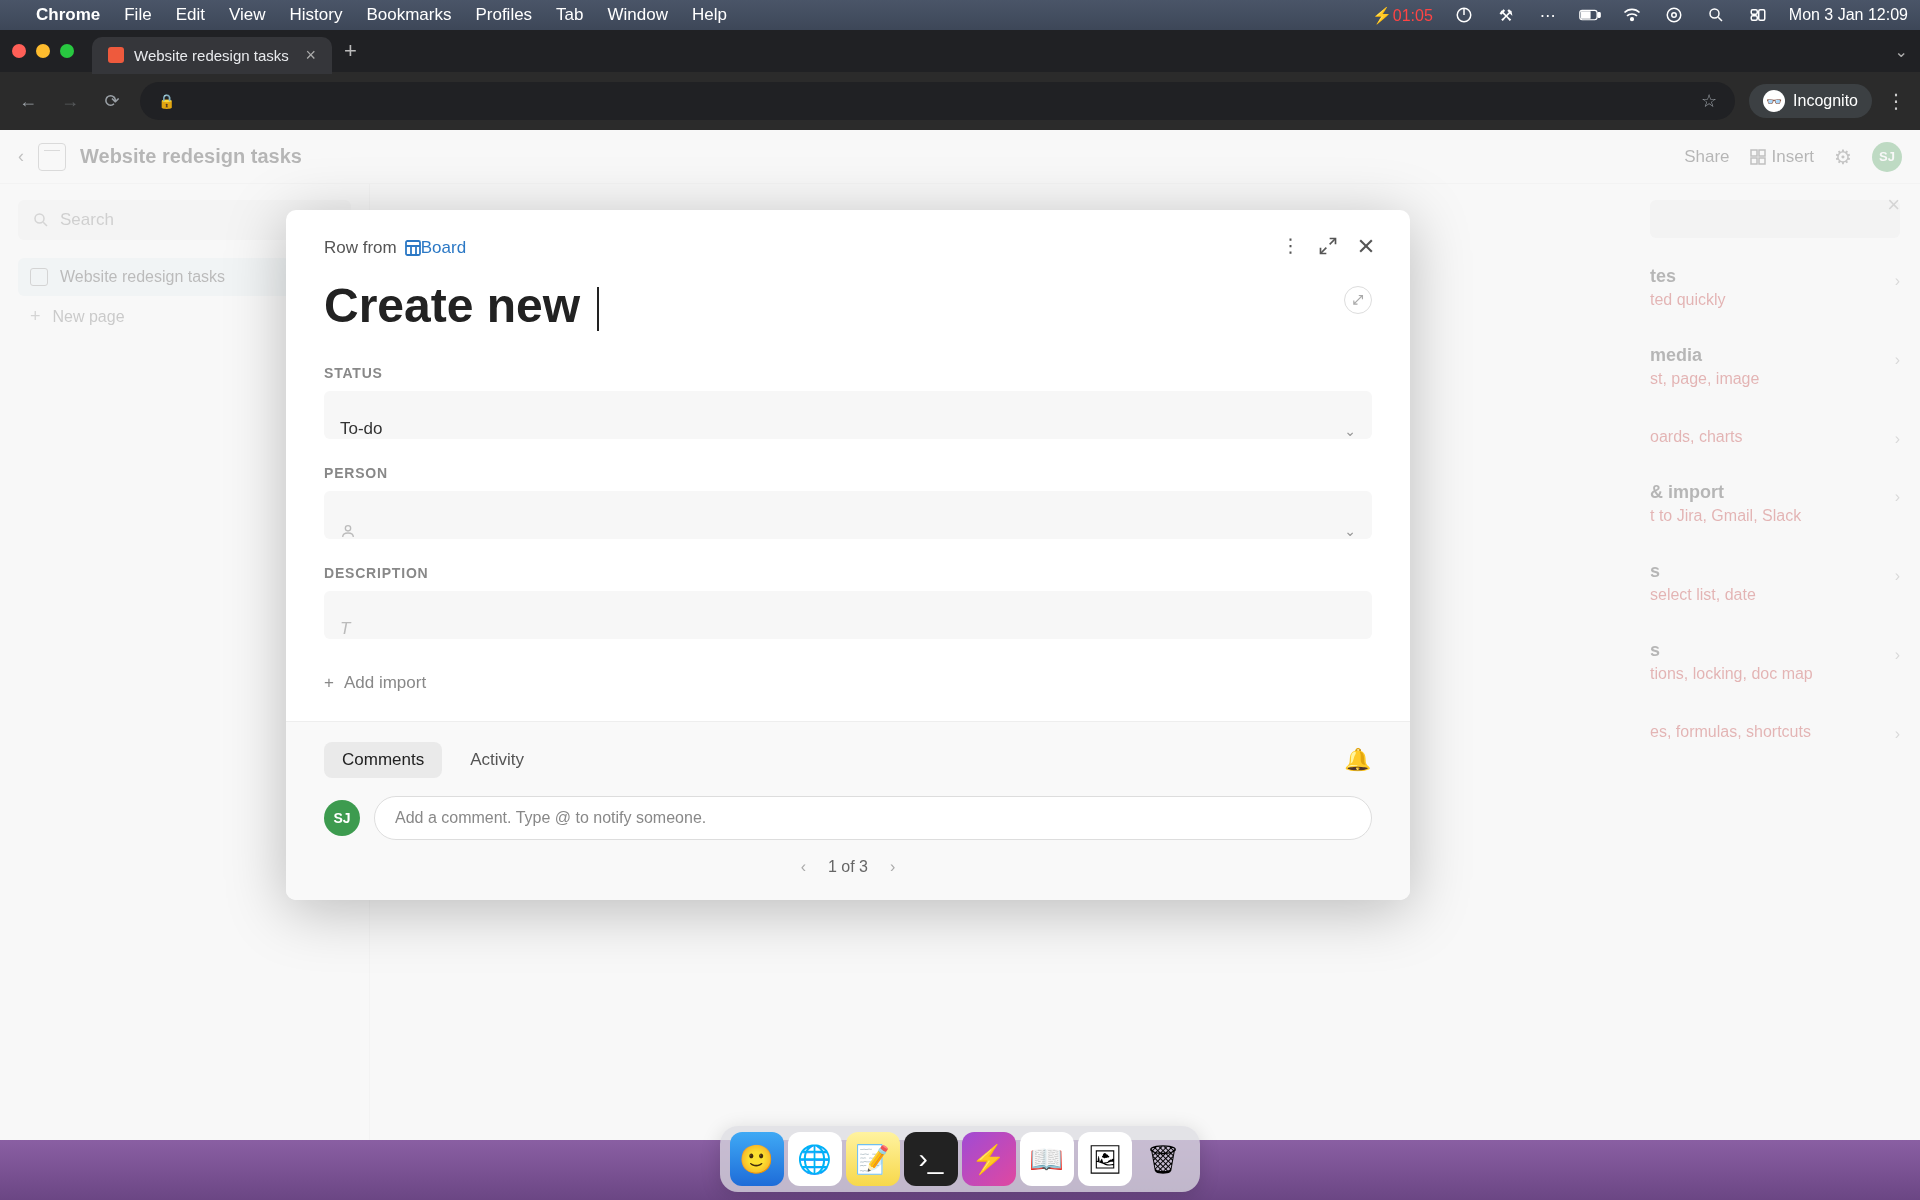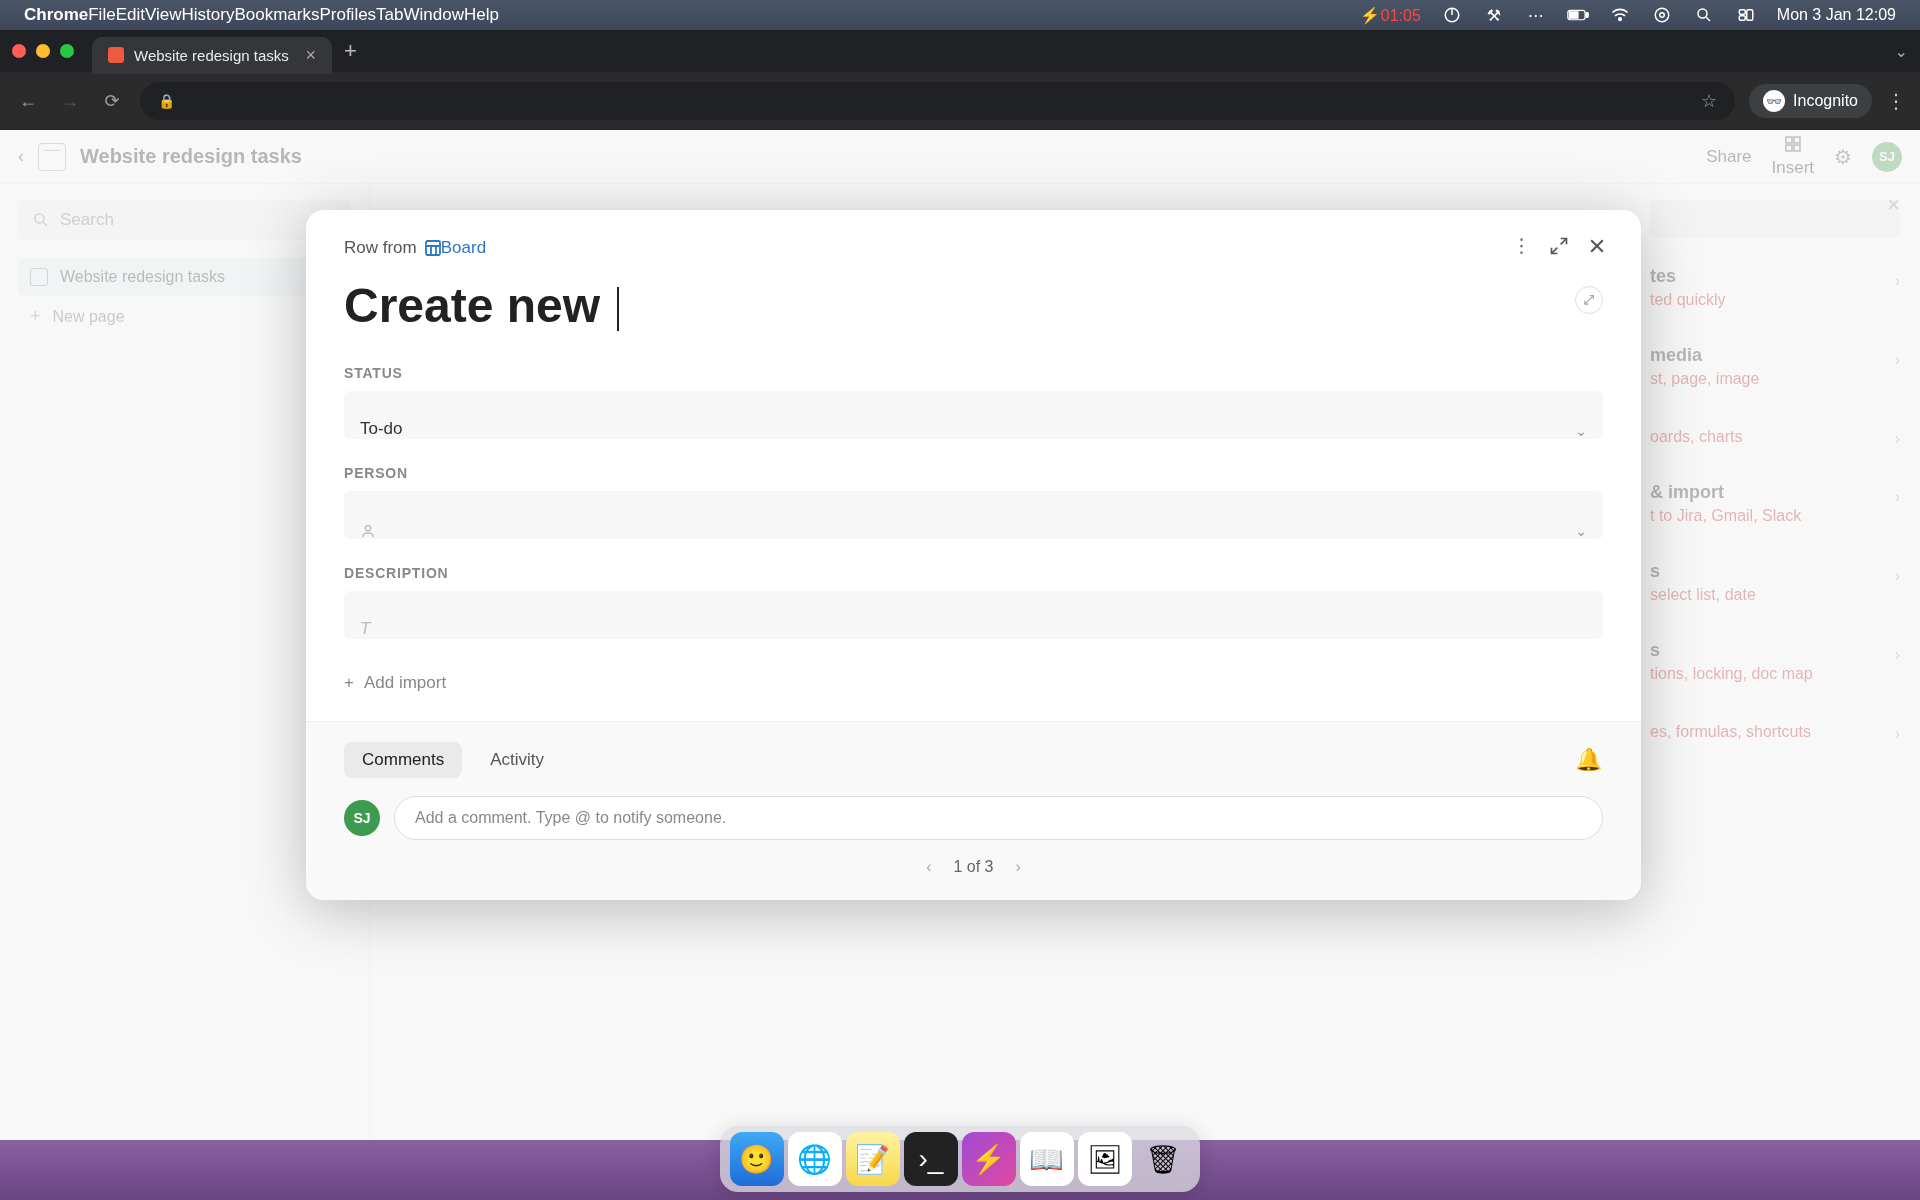--- a/index.html
+++ b/index.html
@@ -1,19 +1,19 @@
 <!DOCTYPE html>
 <html><head>
   <meta charset="utf-8">
   <style>
     * { margin: 0; padding: 0; box-sizing: border-box; font-family: -apple-system, BlinkMacSystemFont, "Segoe UI", Helvetica, Arial, sans-serif; }
     body { width: 1920px; height: 1200px; overflow: hidden; background: #f5f5f5; position: relative; }
 
     
-    .menubar { height: 30px; background: linear-gradient(180deg, #4a5568 0%, #3d4758 100%); display: flex; align-items: center; padding: 0 24px; color: #fff; font-size: 17px; position: relative; z-index: 100; }
+    .menubar { height: 30px; background: linear-gradient(180deg, #4a5568 0%, #3d4758 100%); display: flex; align-items: center; padding: 0 12px; color: #fff; font-size: 17px; gap: 24px; position: relative; z-index: 100; }
     .menubar .apple { font-size: 20px; }
     .menubar .app-name { font-weight: 600; }
     .menubar .menu-right { margin-left: auto; display: flex; align-items: center; gap: 20px; font-size: 16px; }
     .menubar .battery-time { color: #ff4444; font-weight: 500; }
     .menubar .icon-wrap { display: flex; align-items: center; justify-content: center; width: 22px; height: 22px; }
 
     
     .chrome-window { height: 100px; background: #2b2b2b; display: flex; flex-direction: column; }
     .tab-strip { height: 42px; display: flex; align-items: center; padding: 0 12px; background: #202124; }
     .traffic-lights { display: flex; gap: 10px; margin-right: 18px; }
@@ -40,21 +40,21 @@
     .backdrop { position: absolute; inset: 0; background: rgba(245,245,245,0.7); z-index: 10; }
 
     
     .app-topbar { height: 54px; display: flex; align-items: center; padding: 0 18px; border-bottom: 1px solid #eee; gap: 14px; position: relative; z-index: 5; }
     .app-topbar .back { font-size: 18px; color: #444; }
     .app-topbar .doc-icon { width: 28px; height: 28px; border: 1.5px solid #999; border-radius: 4px; position: relative; }
     .app-topbar .doc-icon::after { content: ""; position: absolute; top: 6px; left: 5px; right: 5px; border-top: 1.5px solid #999; }
     .app-topbar .title { font-size: 20px; font-weight: 600; color: #222; }
     .app-topbar .right { margin-left: auto; display: flex; align-items: center; gap: 20px; }
     .app-topbar .right .share { font-size: 17px; color: #222; }
-    .app-topbar .right .insert { font-size: 17px; color: #222; display: flex; align-items: center; gap: 6px; flex-direction: column; }
+    .app-topbar .right .insert { font-size: 17px; color: #222; display: flex; align-items: center; gap: 6px; }
     .app-topbar .right .gear { font-size: 20px; color: #555; }
     .app-topbar .right .avatar { width: 30px; height: 30px; border-radius: 50%; background: #3d9b4f; color: #fff; font-size: 13px; font-weight: 600; display: flex; align-items: center; justify-content: center; }
 
     
     .sidebar { position: absolute; left: 0; top: 54px; width: 370px; bottom: 0; padding: 16px 18px; z-index: 5; border-right: 1px solid #eee; }
     .search-box { background: #f1f1f1; border-radius: 6px; height: 40px; display: flex; align-items: center; padding: 0 14px; gap: 10px; color: #777; font-size: 17px; margin-bottom: 18px; }
     .page-item { display: flex; align-items: center; gap: 12px; padding: 10px 12px; border-radius: 6px; font-size: 16px; color: #333; }
     .page-item.active { background: #e8f0f4; }
     .page-item .p-icon { width: 18px; height: 18px; border: 1.5px solid #888; border-radius: 3px; }
     .new-page-item { color: #666; }
@@ -63,21 +63,21 @@
     
     .right-peek { position: absolute; right: 0; top: 70px; width: 290px; z-index: 5; padding: 0 20px; }
     .right-peek .rp-close { position: absolute; right: 20px; top: -8px; font-size: 22px; color: #888; }
     .rp-item { padding: 18px 0; position: relative; }
     .rp-item .rp-title { font-size: 18px; font-weight: 600; color: #222; margin-bottom: 4px; }
     .rp-item .rp-sub { font-size: 16px; color: #b91c1c; }
     .rp-item .rp-chevron { position: absolute; right: 0; top: 24px; color: #999; font-size: 16px; }
     .rp-topbar { height: 38px; background: #eee; border-radius: 6px; margin-bottom: 10px; }
 
     
-    .modal { position: absolute; left: 306px; top: 80px; width: 1335px; background: #fff; border-radius: 18px; box-shadow: 0 10px 60px rgba(0,0,0,0.25); z-index: 50; overflow: hidden; }
+    .modal { position: absolute; left: 286px; top: 80px; width: 1124px; background: #fff; border-radius: 10px; box-shadow: 0 10px 60px rgba(0,0,0,0.25); z-index: 50; overflow: hidden; }
     .modal-body { padding: 28px 38px 20px; position: relative; }
     .row-from { font-size: 17px; color: #555; display: flex; align-items: center; gap: 8px; margin-bottom: 20px; }
     .row-from .board-link { color: #2b78c5; display: flex; align-items: center; font-weight: 500; }
     .modal-actions { position: absolute; top: 24px; right: 34px; display: flex; gap: 18px; align-items: center; color: #555; font-size: 19px; }
     .modal-actions .expand svg, .modal-actions .close svg { width: 20px; height: 20px; }
     .modal-title { font-size: 48px; font-weight: 700; color: #222; margin-bottom: 32px; position: relative; }
     .modal-title .cursor { display: inline-block; width: 2px; height: 44px; background: #222; vertical-align: middle; margin-left: 4px; animation: blink 1s infinite; }
     @keyframes blink { 50% { opacity: 0; } }
     .title-expand { position: absolute; right: 0; top: 8px; width: 28px; height: 28px; border: 1px solid #ddd; border-radius: 50%; display: flex; align-items: center; justify-content: center; color: #aaa; font-size: 13px; }
     .field-label { font-size: 14px; font-weight: 600; color: #888; letter-spacing: 0.8px; margin-bottom: 10px; margin-top: 8px; }

